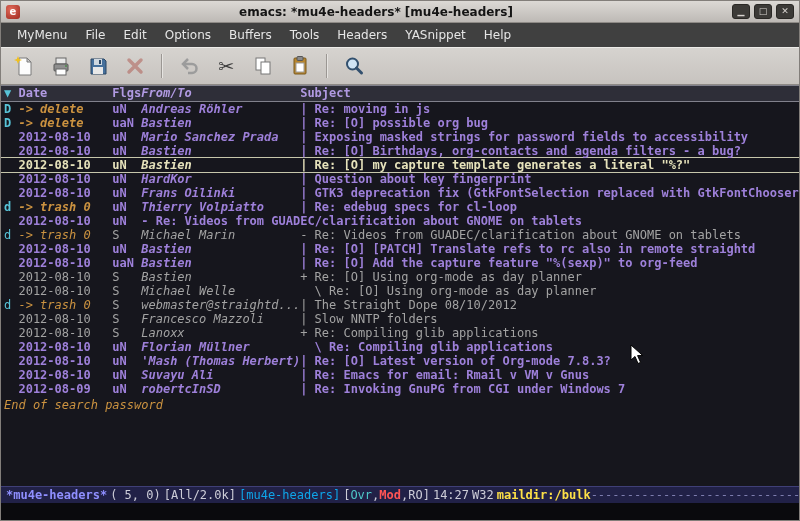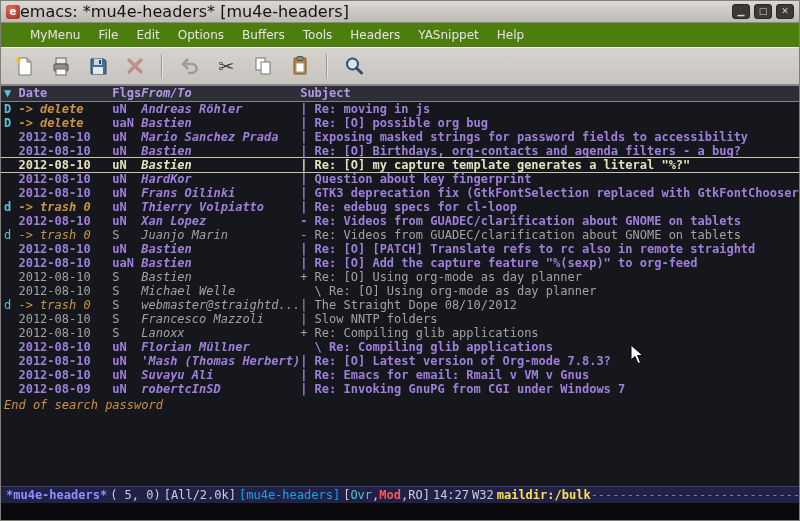--- a/index.html
+++ b/index.html
@@ -9,29 +9,29 @@
   .window { position:absolute; left:0; top:0; width:800px; height:521px;
             border:1px solid #827e7a; display:flex; flex-direction:column;
             background:#16161d; }
 
   
   .titlebar { height:22px; flex:none; background:linear-gradient(#dcd9d5,#bdb9b5);
               border-bottom:1px solid #8e8a86; display:flex; align-items:center; padding:0 5px; }
   .title-icon { width:14px; height:14px; border-radius:3px; flex:none;
                 background:radial-gradient(circle at 35% 30%, #e06a5a, #a02a20);
                 color:#fff; font-size:10px; line-height:14px; text-align:center; font-weight:bold; }
-  .title-text { flex:1; text-align:left; font-size:16px; font-weight:normal; color:#141414;
+  .title-text { flex:1; text-align:center; font-size:12px; font-weight:bold; color:#141414;
                 white-space:nowrap; overflow:hidden; }
   .win-buttons { display:flex; gap:4px; flex:none; }
   .win-btn { width:18px; height:15px; background:#3c3a37; border:1px solid #2a2825; border-radius:3px;
              color:#d6d2ce; font-size:9px; line-height:13px; text-align:center; }
 
   
-  .menubar { height:24px; flex:none; background:#4d7c0f; display:flex; align-items:center;
-             padding:0 20px; }
+  .menubar { height:24px; flex:none; background:#404040; display:flex; align-items:center;
+             padding:0 7px; }
   .menu-item { color:#e6e6e6; font-size:12px; padding:3px 9px; white-space:nowrap; }
 
   
   .toolbar { height:38px; flex:none; background:linear-gradient(#d6d3cf,#c7c3bf);
              border-top:1px solid #ecebe8; border-bottom:1px solid #8e8a86;
              display:flex; align-items:center; padding:0 8px; gap:7px; }
   .tool-btn { width:30px; height:30px; display:flex; align-items:center; justify-content:center;
               border-radius:3px; }
   .tool-sep { width:2px; height:24px; flex:none;
               border-left:1px solid #9b9793; border-right:1px solid #e6e4e1; margin:0 4px; }
@@ -229,28 +229,27 @@
     <span class="c-gutter">d</span>
     <span class="c-date mark">-&gt; trash 0</span>
     <span class="c-flags">uN</span>
     <span class="c-from">Thierry Volpiatto</span>
     <span class="c-subj">| Re: edebug specs for cl-loop</span>
   </div>
         <div class="row unread">
     <span class="c-gutter"></span>
     <span class="c-date">2012-08-10</span>
     <span class="c-flags">uN</span>
-    <span class="c-from">Xan Lopez</span>
     <span class="c-subj">- Re: Videos from GUADEC/clarification about GNOME on tablets</span>
   </div>
         <div class="row read">
     <span class="c-gutter">d</span>
     <span class="c-date mark">-&gt; trash 0</span>
     <span class="c-flags">S</span>
-    <span class="c-from">Juanjo Marin</span>
+    <span class="c-from">Michael Marin</span>
     <span class="c-subj">- Re: Videos from GUADEC/clarification about GNOME on tablets</span>
   </div>
         <div class="row unread">
     <span class="c-gutter"></span>
     <span class="c-date">2012-08-10</span>
     <span class="c-flags">uN</span>
     <span class="c-from">Bastien</span>
     <span class="c-subj">| Re: [O] [PATCH] Translate refs to rc also in remote straightd</span>
   </div>
         <div class="row unread">

